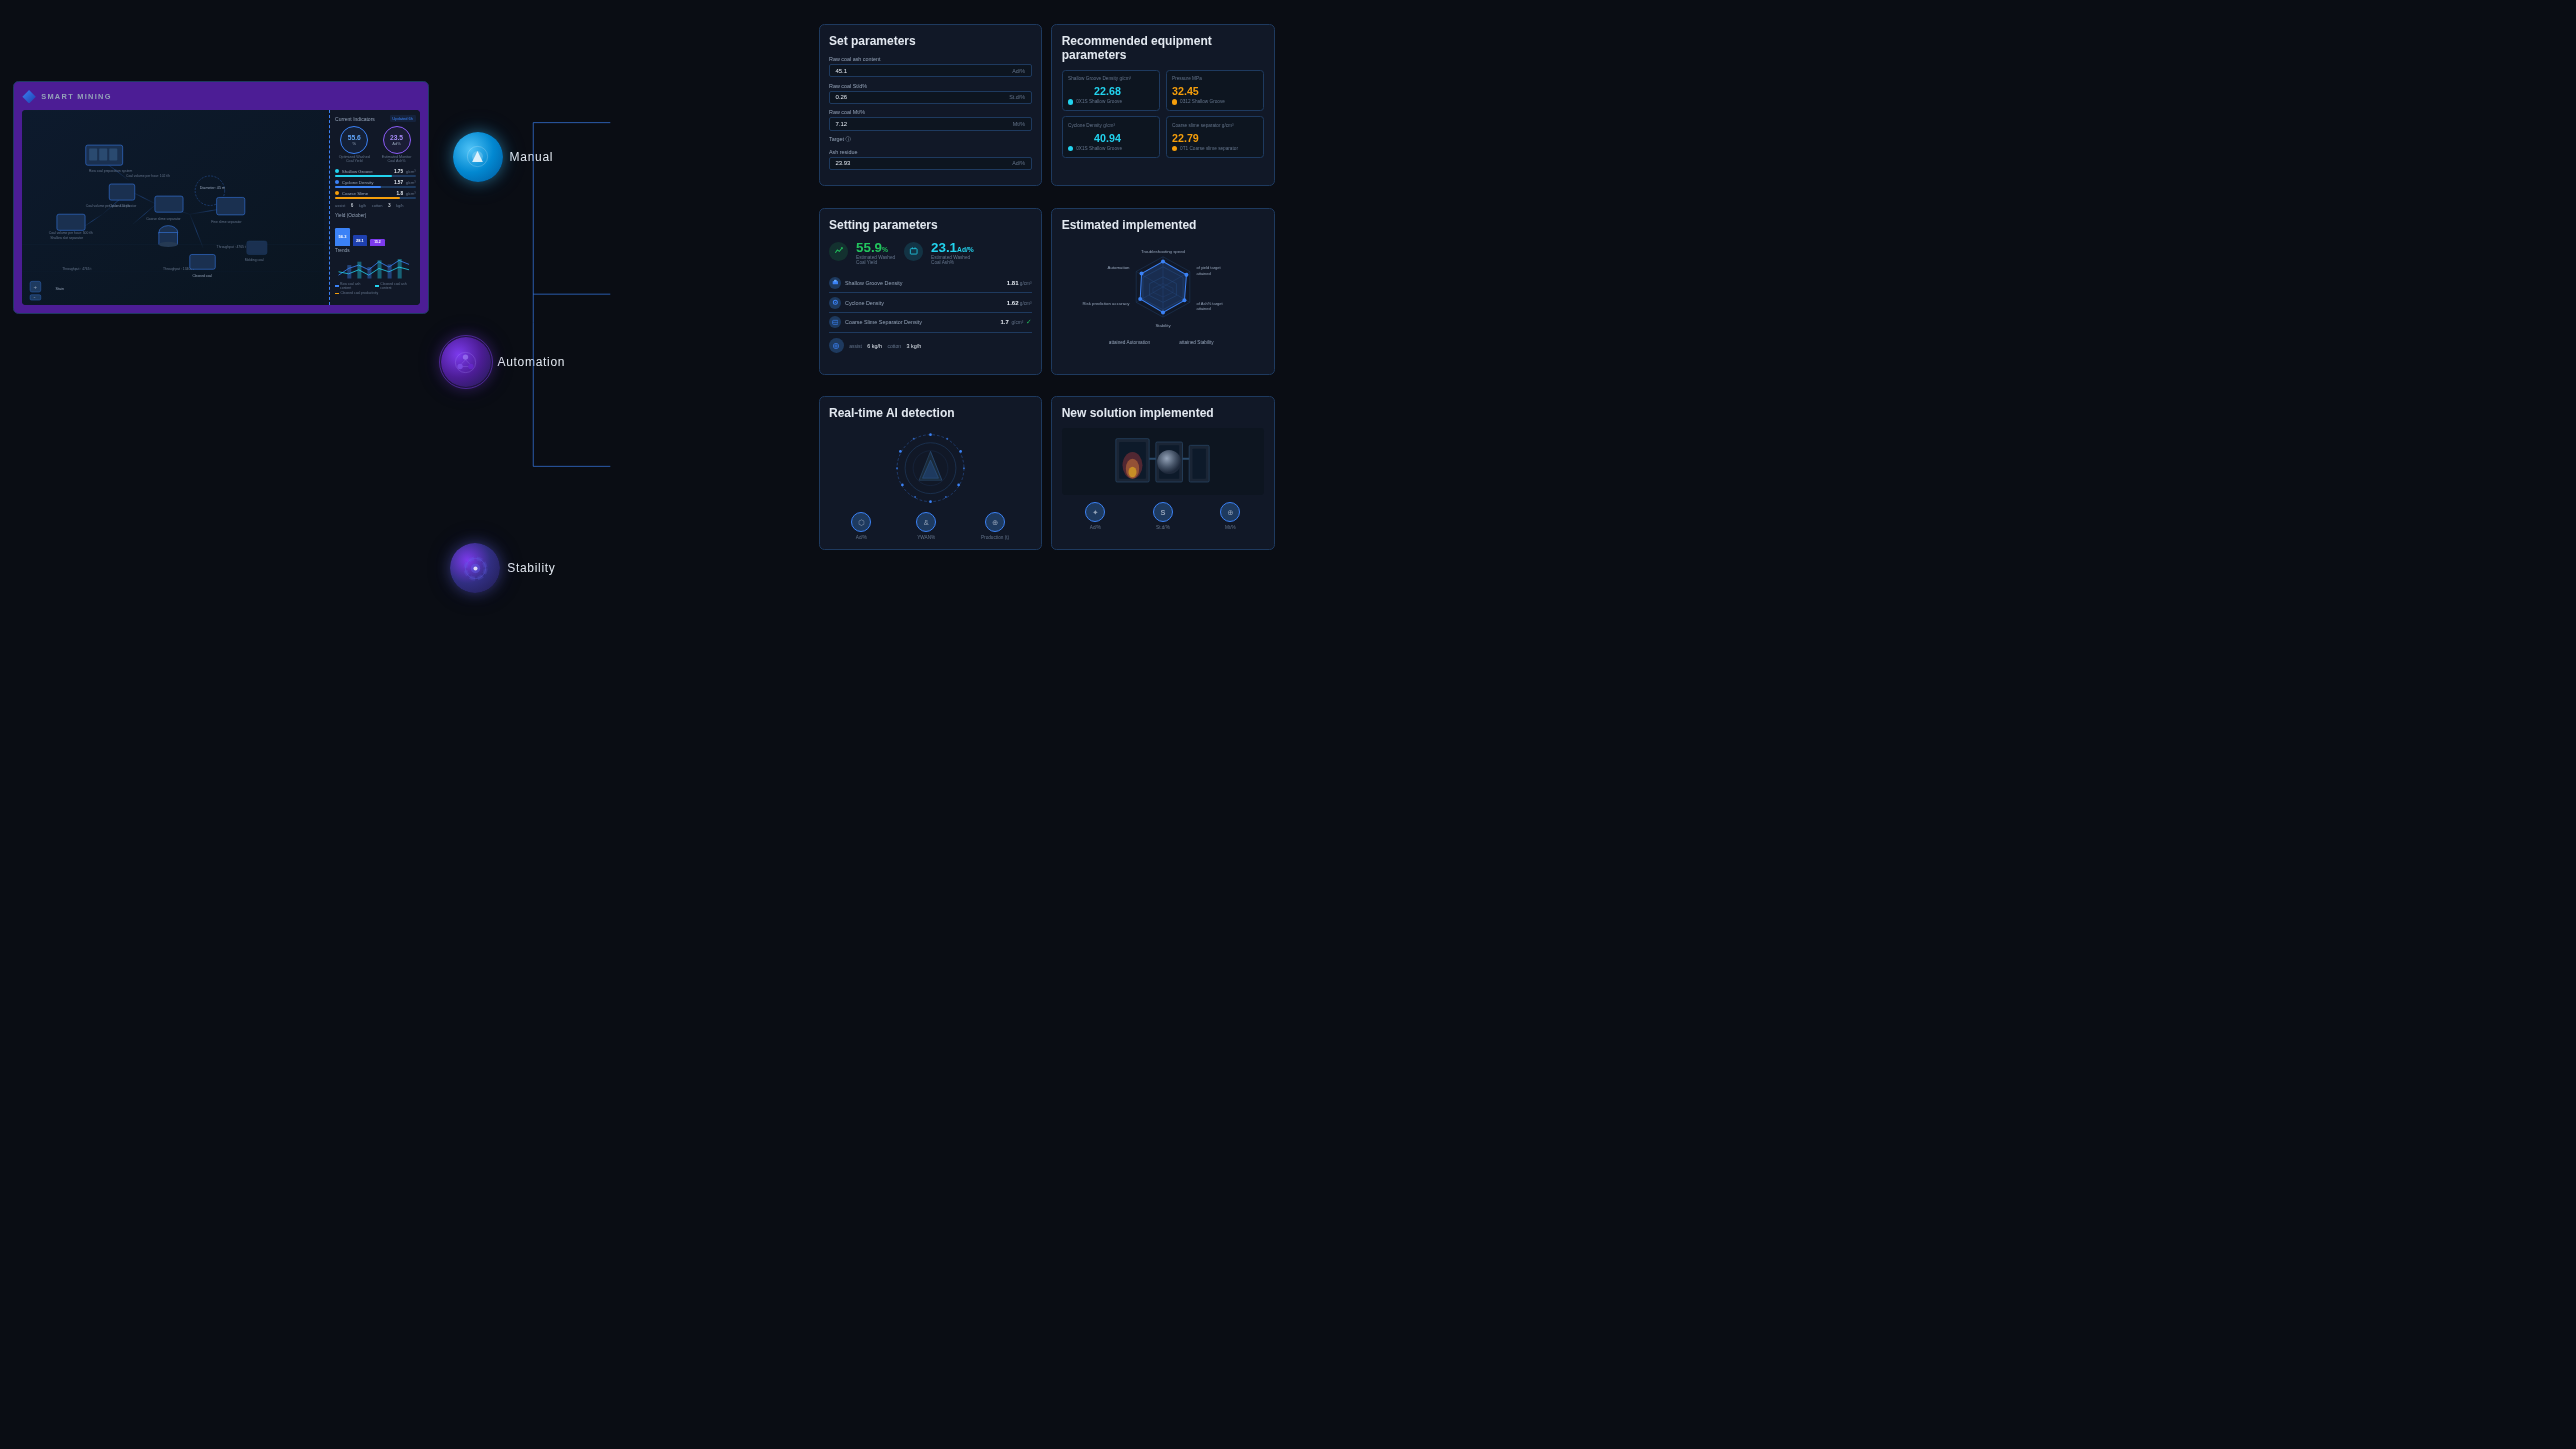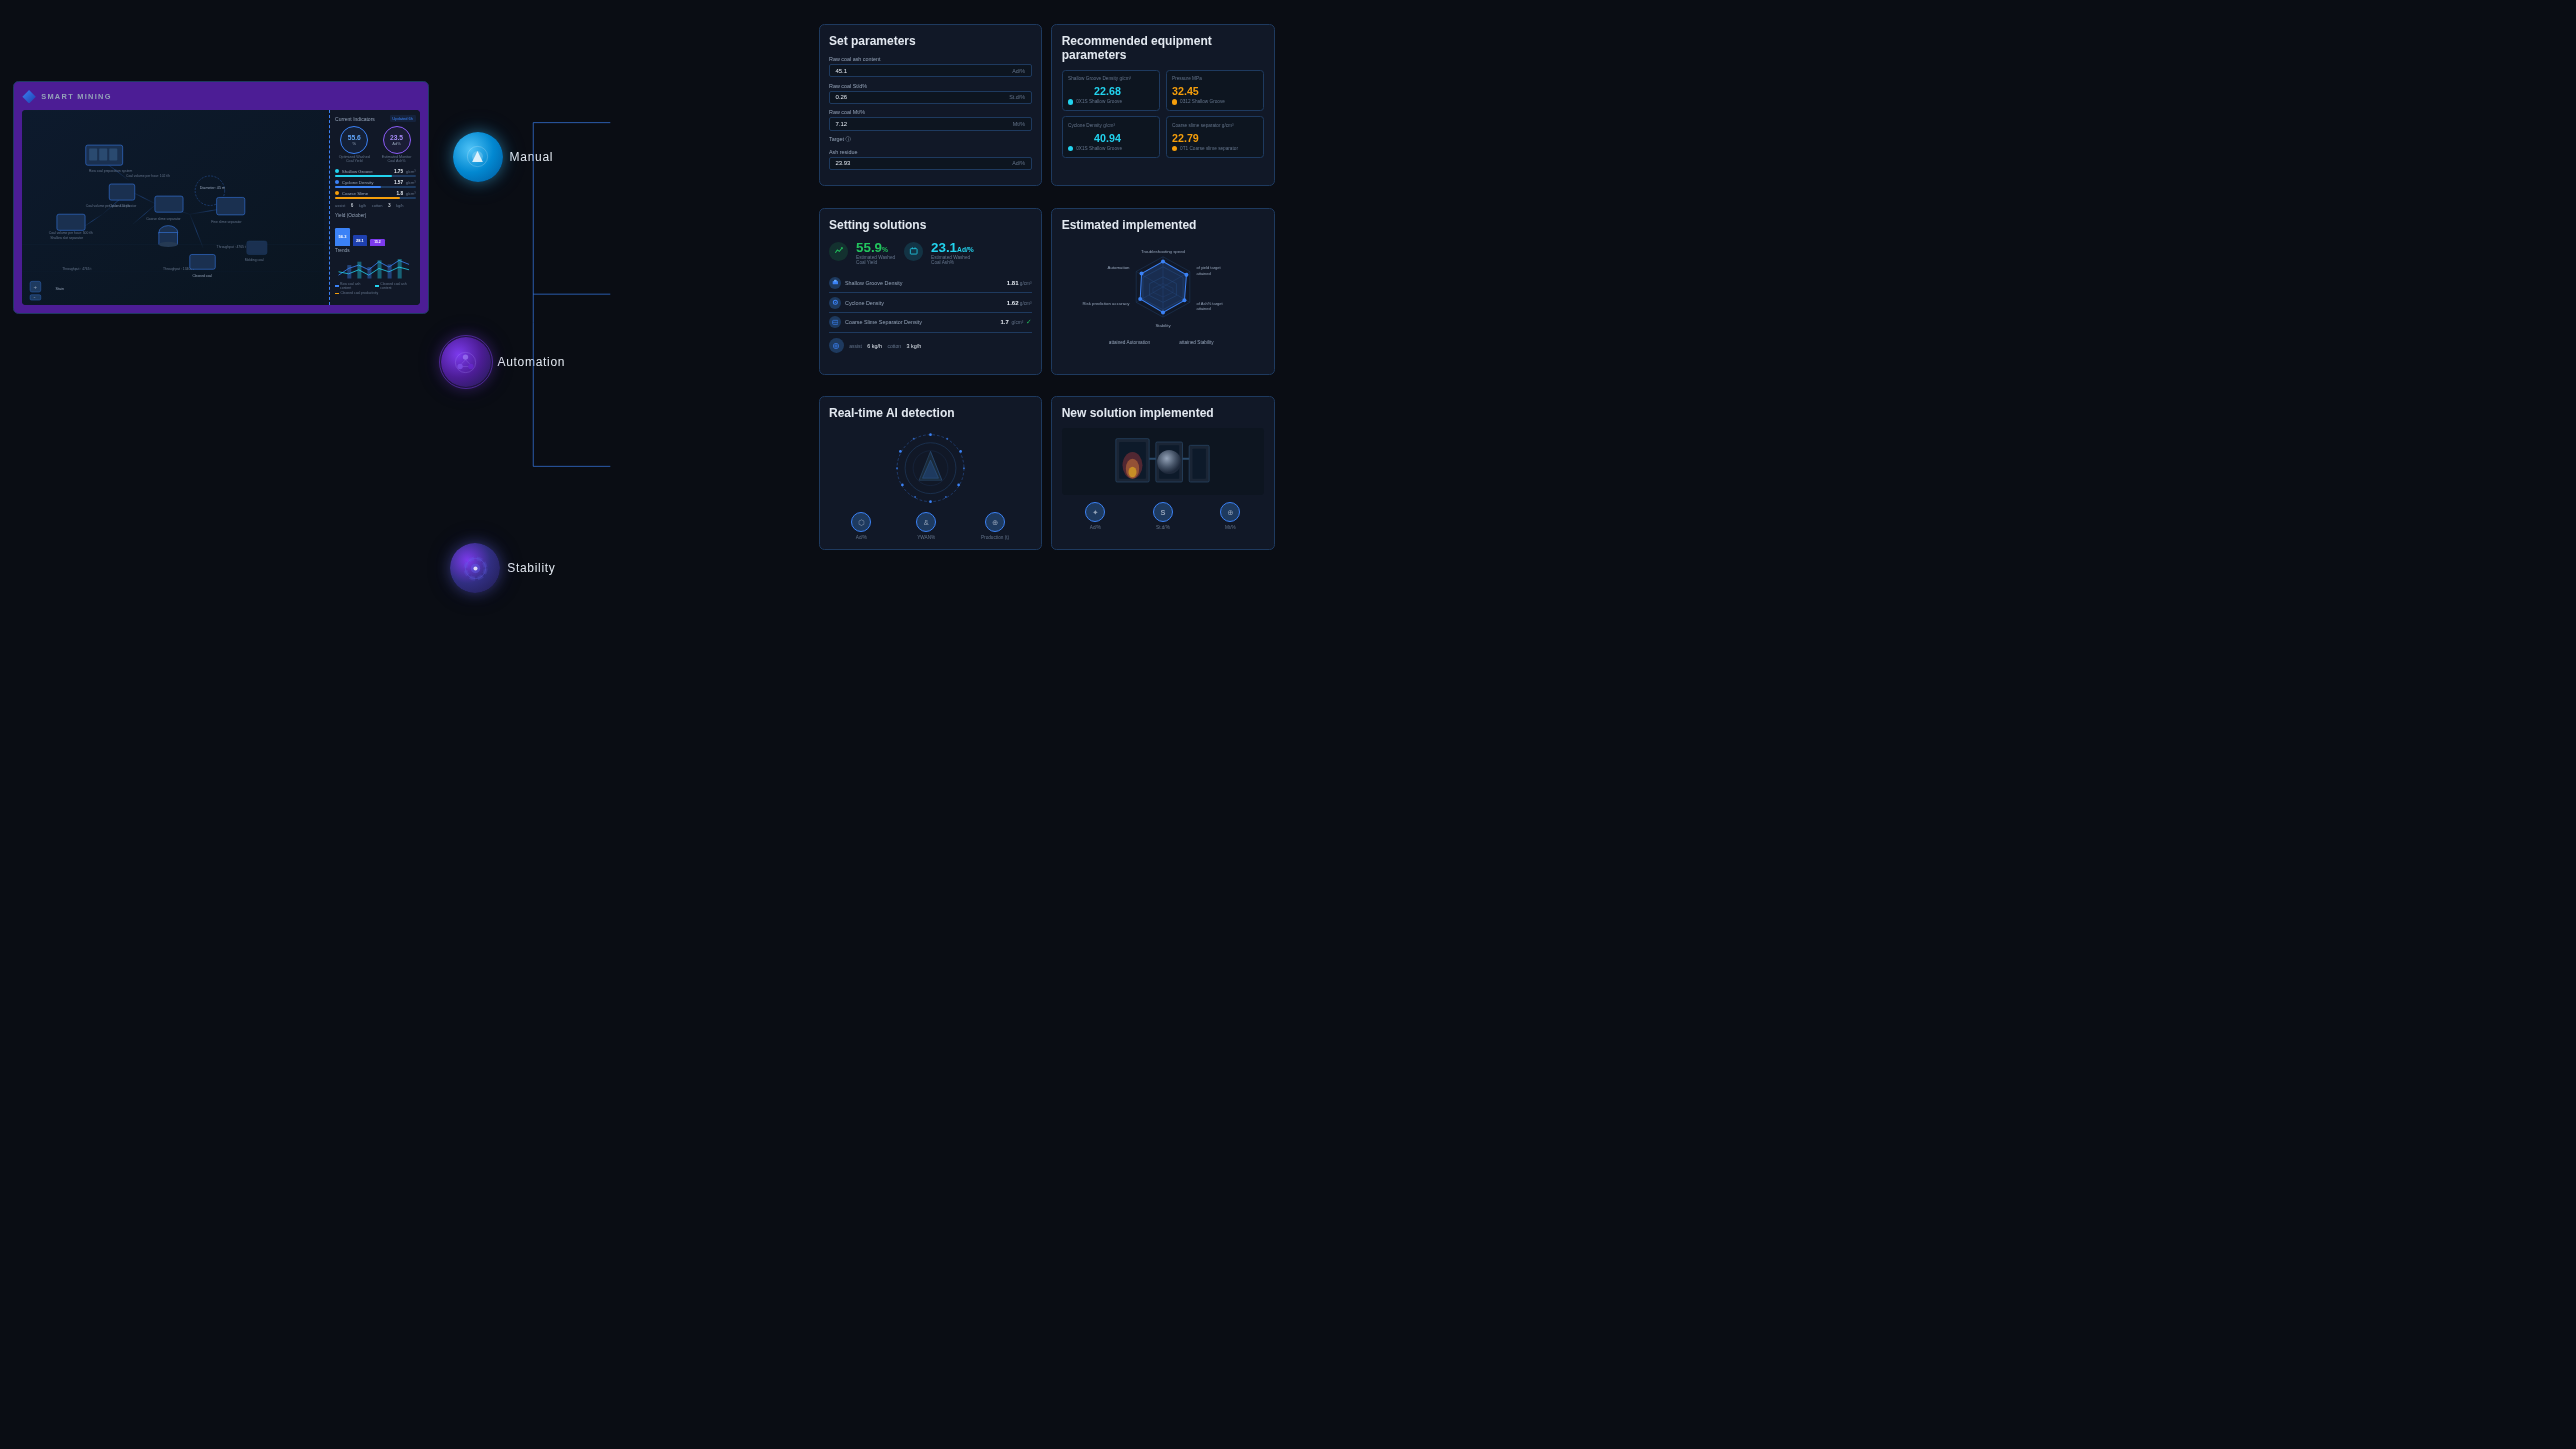--- a/index.html
+++ b/index.html
@@ -660,21 +660,21 @@
           0T1 Coarse slime separator
         </div>
       </div>
     </div>
   </div>
 </div>
 
 <div style="position:absolute;right:13.4px;top:208px;width:456px;display:grid;grid-template-columns:1fr 1fr;gap:9.4px;">
 
   <div class="panel-card">
-    <div class="panel-title">Setting solutions</div>
+    <div class="panel-title">Setting parameters</div>
 
     <div class="sol-header">
       <div style="width:19px;height:19px;background:rgba(34,197,94,0.15);border-radius:50%;display:flex;align-items:center;justify-content:center;margin-top:1.3px;">
         <svg width="9.4" height="9.4" viewBox="0 0 14 14">
           <polyline points="2,10 5,6 8,8 12,3" fill="none" stroke="#22c55e" stroke-width="1.5"></polyline>
           <polygon points="10,2 13,2 13,5" fill="#22c55e"></polygon>
         </svg>
       </div>
       <div class="sol-metric">
         <span class="sol-big green">55.9<span style="font-size:6.7px;">%</span></span>

